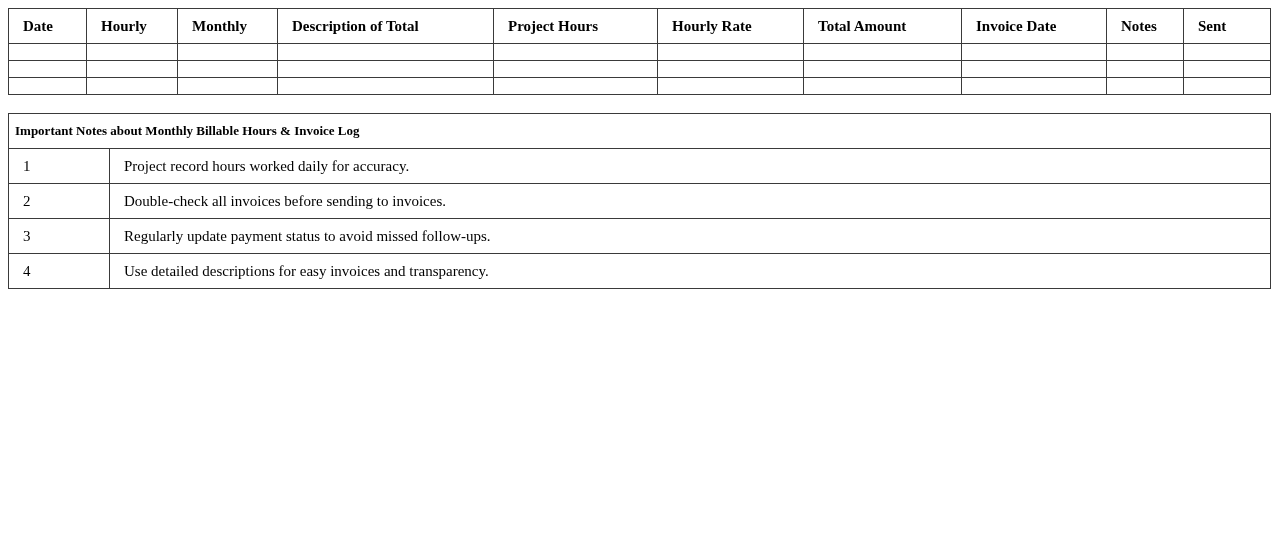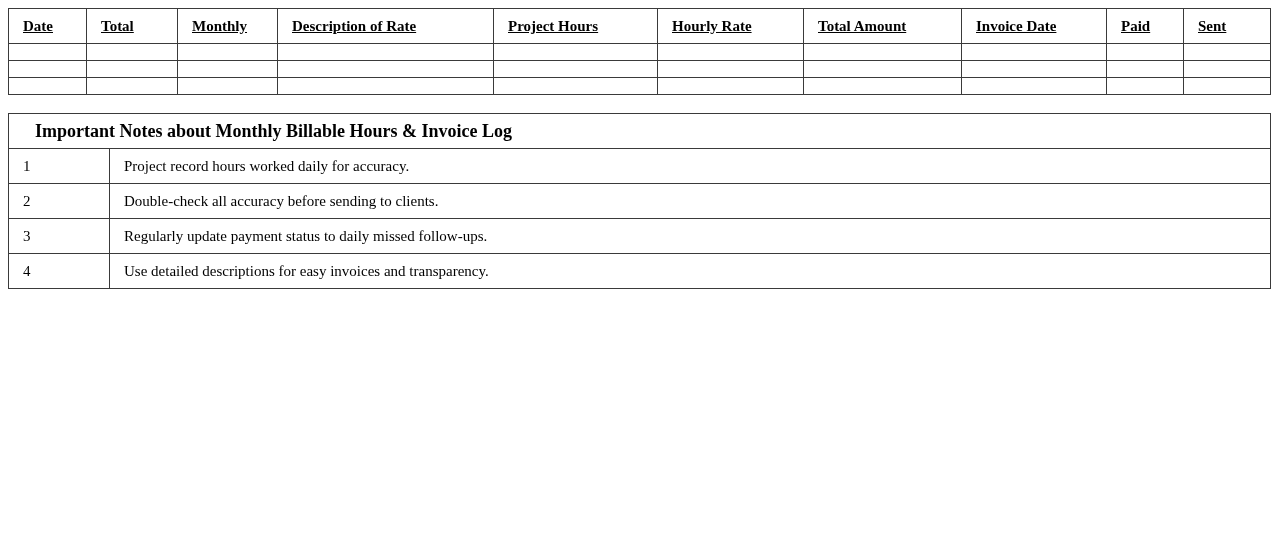--- a/index.html
+++ b/index.html
@@ -1,23 +1,23 @@
 <!DOCTYPE html>
 <html><head>
 <meta charset="utf-8">
 <style>
   html, body { margin:0; padding:0; background:#ffffff; }
   body { width:1278px; height:550px; position:relative; font-family:"Liberation Serif", serif; color:#000; }
   table { border-collapse:collapse; position:absolute; left:8px; table-layout:fixed; }
   td, th { border:1px solid #3a3a3a; padding:0; box-sizing:border-box; }
   #log-table { top:8px; width:1262px; }
-  #log-table th { height:35px; font-weight:bold; font-size:15px; text-align:left; padding-left:14px; vertical-align:middle;text-decoration:underline; }
+  #log-table th { height:35px; font-weight:bold; font-size:15px; text-align:left; padding-left:14px; vertical-align:middle; }
   #log-table td { height:17px; }
   #notes-table { top:113px; width:1262px; }
-  #notes-table th { height:35px; font-weight:bold; font-size:18px; text-align:left; padding-left:26px; }
+  #notes-table th { height:35px; font-weight:bold; font-size:13px; text-align:left; padding-left:6px; }
   #notes-table td { height:35px; font-size:15px; padding-left:14px; vertical-align:middle; }
 </style>
 </head>
 <body>
 
 <table id="log-table">
   <colgroup>
     <col style="width:78px">
       <col style="width:91px">
       <col style="width:100px">
@@ -25,28 +25,28 @@
       <col style="width:164px">
     <col style="width:146px">
       <col style="width:158px">
       <col style="width:145px">
       <col style="width:77px">
       <col style="width:87px">
   </colgroup>
   <thead>
     <tr>
       <th>Date</th>
-      <th>Total</th>
+      <th>Hourly</th>
       <th>Monthly</th>
-      <th>Description of Rate</th>
+      <th>Description of Total</th>
       <th>Project Hours</th>
       <th>Hourly Rate</th>
       <th>Total Amount</th>
       <th>Invoice Date</th>
-      <th>Paid</th>
+      <th>Notes</th>
       <th>Sent</th>
     </tr>
   </thead>
   <tbody>
     <tr>
       <td></td>
       <td></td>
       <td></td>
       <td></td>
       <td></td>
@@ -93,24 +93,24 @@
       <th colspan="2">Important Notes about Monthly Billable Hours &amp; Invoice Log</th>
     </tr>
   </thead>
   <tbody>
     <tr>
       <td>1</td>
       <td>Project record hours worked daily for accuracy.</td>
     </tr>
     <tr>
       <td>2</td>
-      <td>Double-check all accuracy before sending to clients.</td>
+      <td>Double-check all invoices before sending to invoices.</td>
     </tr>
     <tr>
       <td>3</td>
-      <td>Regularly update payment status to daily missed follow-ups.</td>
+      <td>Regularly update payment status to avoid missed follow-ups.</td>
     </tr>
     <tr>
       <td>4</td>
       <td>Use detailed descriptions for easy invoices and transparency.</td>
     </tr>
   </tbody>
 </table>
 
 </body></html>

